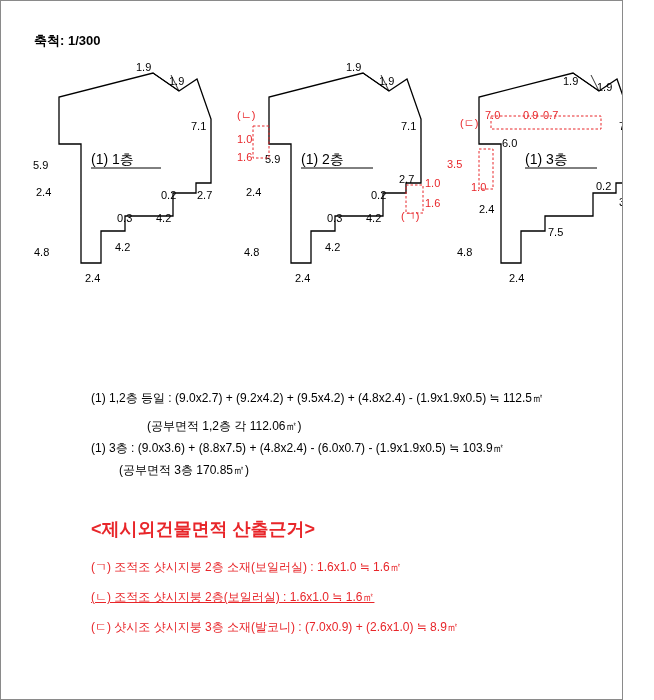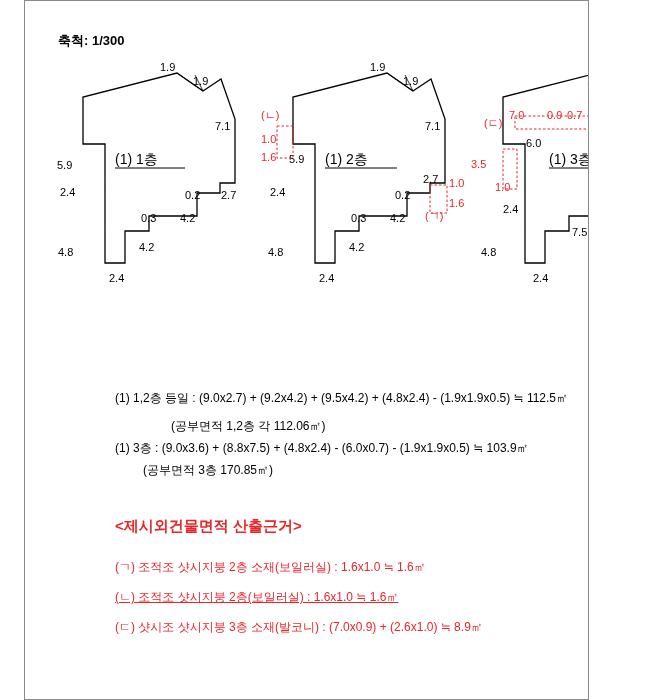--- a/index.html
+++ b/index.html
@@ -7,27 +7,26 @@
     padding: 0;
   }
   body {
     width: 654px;
     height: 700px;
     background: #ffffff;
     font-family: "Liberation Sans", sans-serif;
   }
   #page {
     position: relative;
-    width: 565px;
+    width: 623px;
     height: 700px;
     box-sizing: border-box;
     border: 1px solid #8a8a8a;
     background: #ffffff;
     overflow: hidden;
-    margin-left: 24px;
   }
   .scale-label {
     position: absolute;
     left: 33px;
     top: 31px;
     font-size: 13px;
     font-weight: bold;
     color: #000000;
     letter-spacing: 0px;
   }
@@ -54,21 +53,21 @@
     fill: #000000;
   }
   .heading {
     position: absolute;
     font-size: 15px;
     font-weight: bold;
     color: #000000;
   }
   .heading-red {
     position: absolute;
-    font-size: 15px;
+    font-size: 18px;
     font-weight: bold;
     color: #e8262a;
   }
   .body-line {
     position: absolute;
     font-size: 12px;
     color: #000000;
     white-space: nowrap;
     text-align: right;
   }

